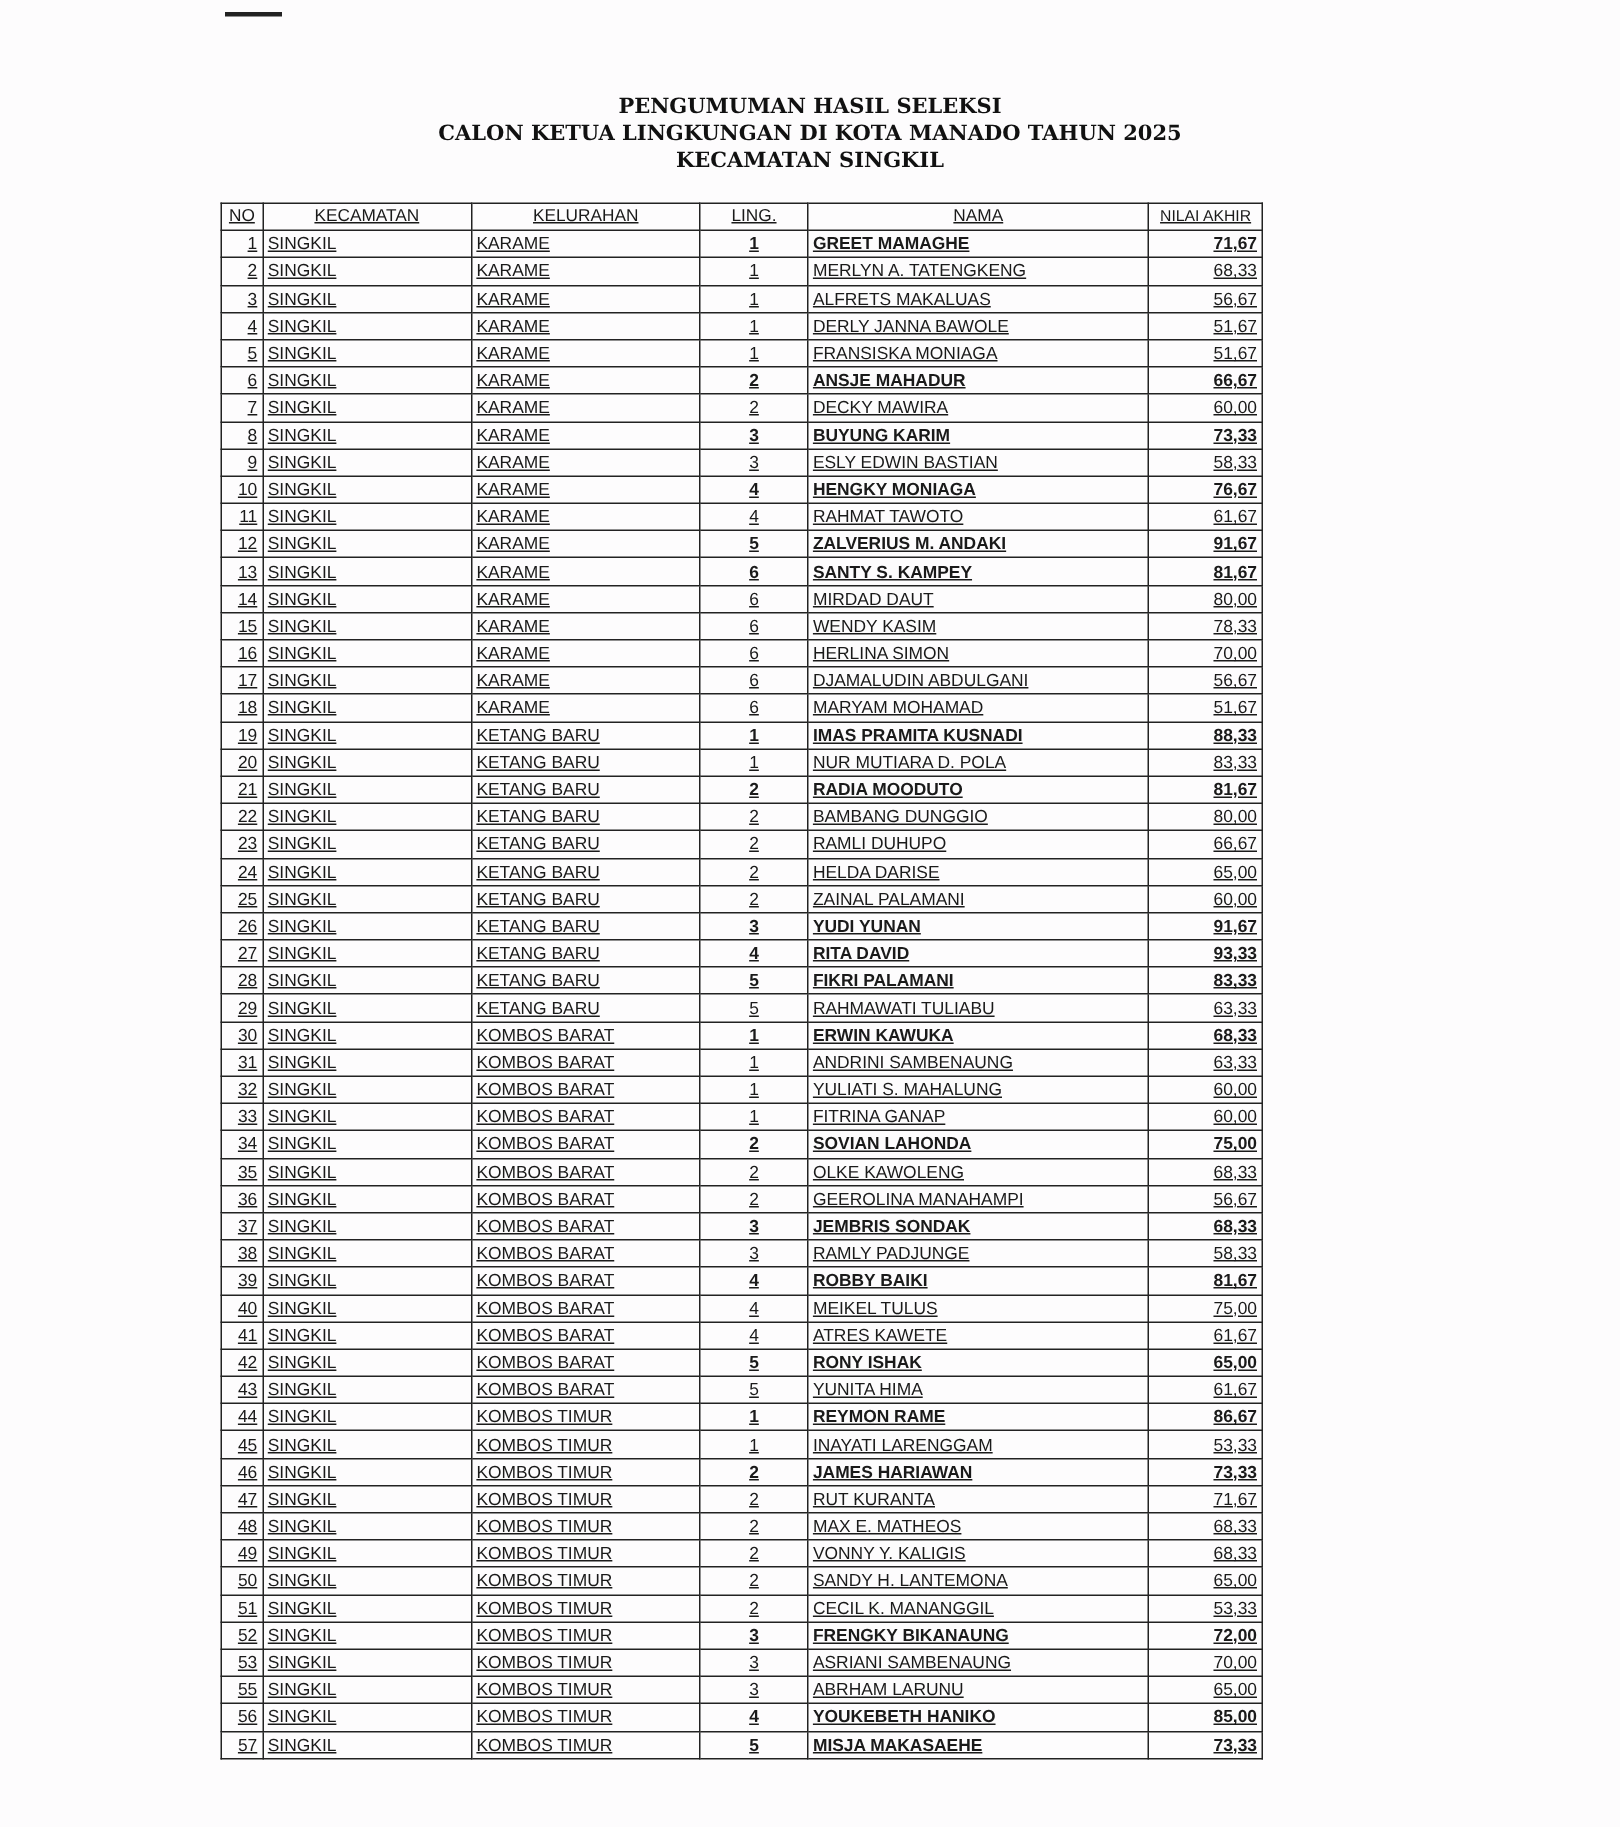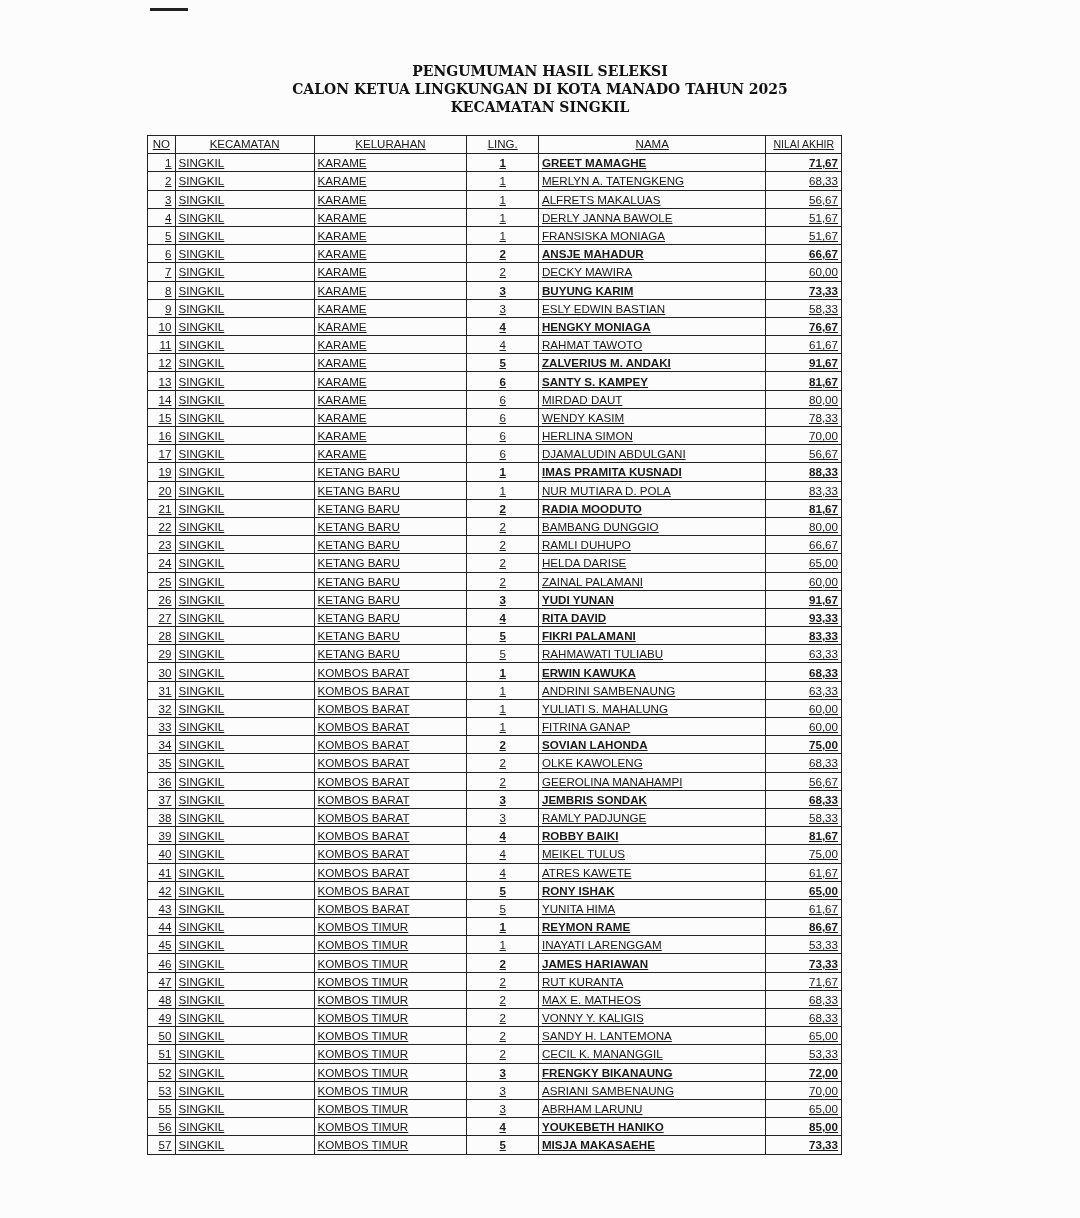--- a/index.html
+++ b/index.html
@@ -170,20 +170,28 @@
           <td class="c-nilai">70,00</td>
         </tr>
         <tr>
           <td class="c-no">17</td>
           <td class="c-kec">SINGKIL</td>
           <td class="c-kel">KARAME</td>
           <td class="c-ling">6</td>
           <td class="c-nama">DJAMALUDIN ABDULGANI</td>
           <td class="c-nilai">56,67</td>
         </tr>
+        <tr>
+          <td class="c-no">18</td>
+          <td class="c-kec">SINGKIL</td>
+          <td class="c-kel">KARAME</td>
+          <td class="c-ling">6</td>
+          <td class="c-nama">MARYAM MOHAMAD</td>
+          <td class="c-nilai">51,67</td>
+        </tr>
         <tr class="win">
           <td class="c-no">19</td>
           <td class="c-kec">SINGKIL</td>
           <td class="c-kel">KETANG BARU</td>
           <td class="c-ling">1</td>
           <td class="c-nama">IMAS PRAMITA KUSNADI</td>
           <td class="c-nilai">88,33</td>
         </tr>
         <tr>
           <td class="c-no">20</td>

